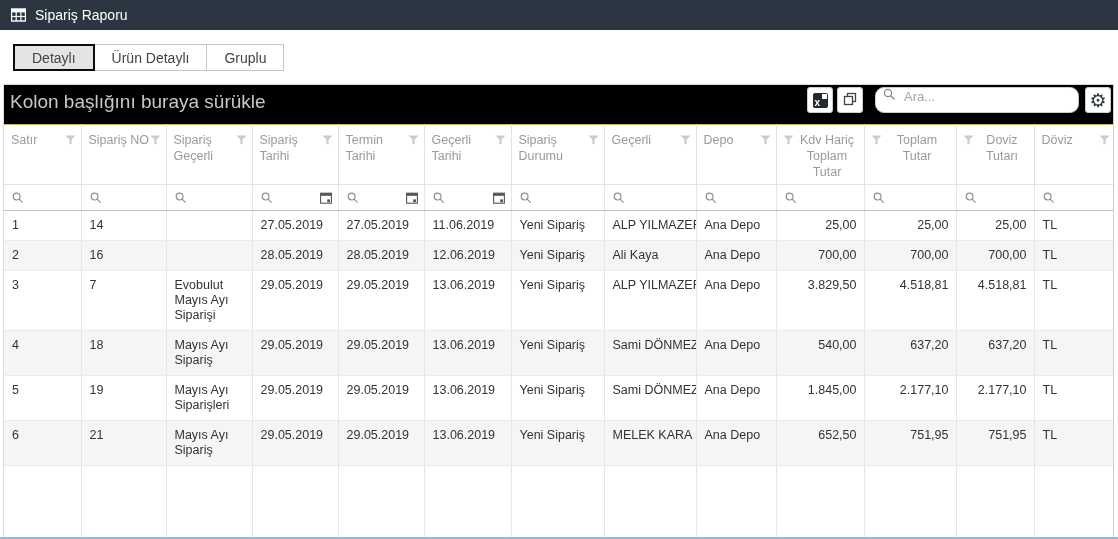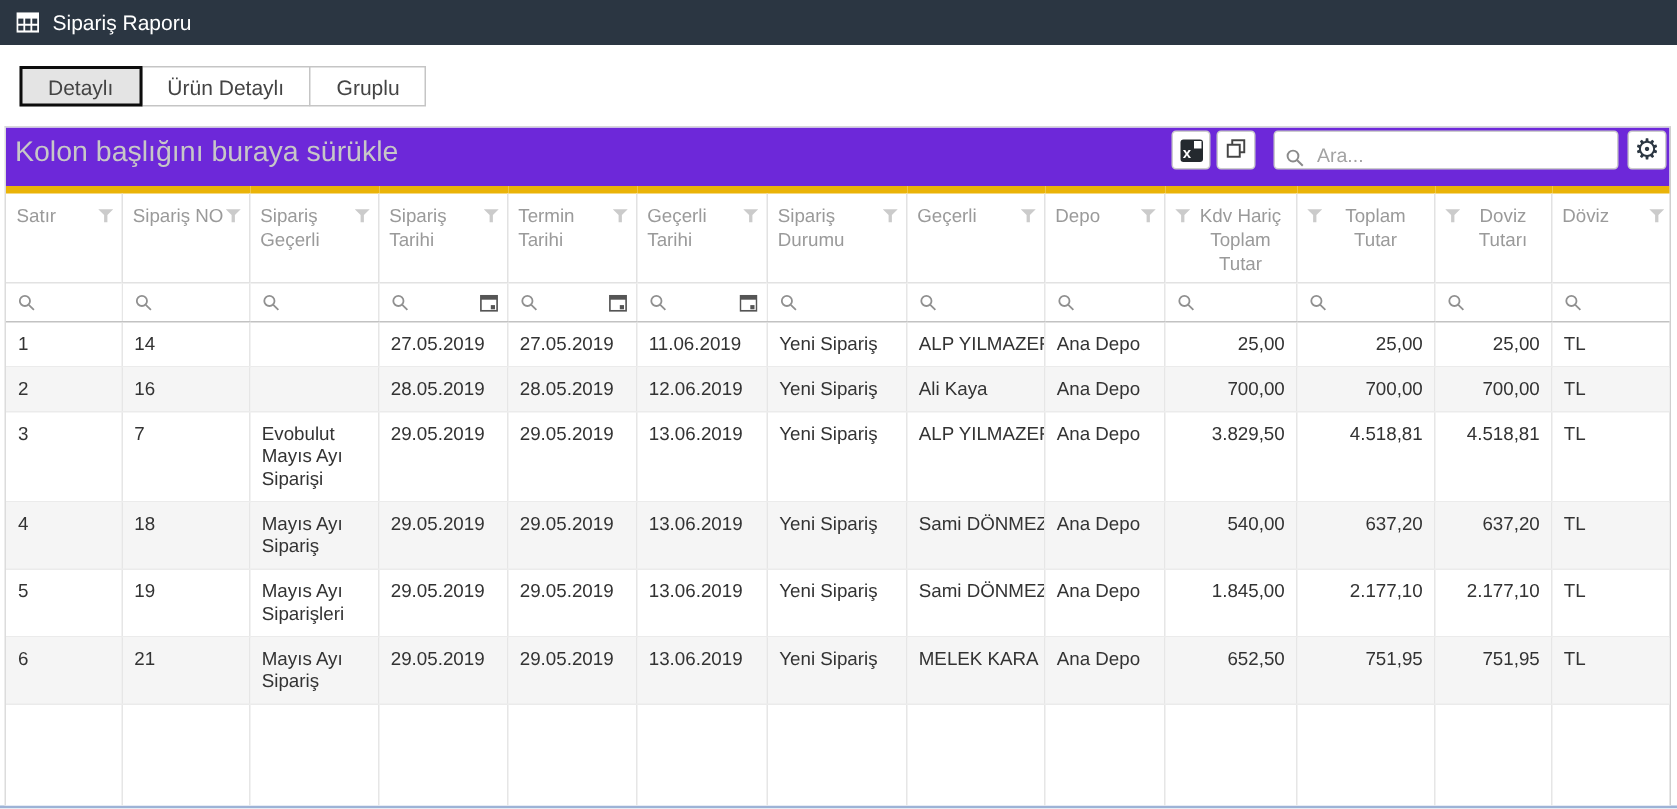--- a/index.html
+++ b/index.html
@@ -20,46 +20,46 @@
   .tabs{position:absolute;top:44px;left:14px;display:flex;z-index:3;}
   .tab{height:27px;box-sizing:border-box;padding:0 17px;display:flex;align-items:center;
        font-size:14px;color:#444;background:#fff;border:1px solid #c5c5c5;margin-left:-1px;
        cursor:pointer;font-family:inherit;}
   .tab.selected{border:2px solid #0c0c0c;background:#e4e4e4;position:relative;z-index:2;}
 
   
   .grid{position:absolute;top:84px;left:3px;width:1111px;bottom:0;box-sizing:border-box;
         border-top:1px solid #d8d8d8;border-left:1px solid #dcdcdc;border-right:1px solid #cfcfcf;
         overflow:hidden;background:#fff;}
-  .group-panel{position:relative;height:39px;background:#6d28d9;}
+  .group-panel{position:relative;height:39px;background:#000000;}
   .group-hint{position:absolute;left:6px;top:6px;font-size:19px;color:#c7c7c7;}
 
   .toolbar{position:absolute;right:2px;top:2px;display:flex;align-items:center;}
   .tbtn{width:26px;height:26px;box-sizing:border-box;border:1px solid #ccc;border-radius:3px;
         background:#fff;display:flex;align-items:center;justify-content:center;padding:0;cursor:pointer;}
   .tbtn + .tbtn{margin-left:4px;}
   .xls{position:relative;width:15px;height:15px;background:#24292e;border-radius:2px;}
   .xls .xchar{position:absolute;left:2px;bottom:-1px;color:#fff;font-size:10px;font-weight:bold;line-height:12px;}
   .xls .corner{position:absolute;right:1px;top:1px;width:5px;height:5px;background:#fff;}
-  .searchbox{width:230px;height:26px;box-sizing:border-box;border:1px solid #ccc;border-radius:3px;
-             background:#fff;display:flex;align-items:flex-end;padding:0 7px;margin-left:12px;}
+  .searchbox{width:204px;height:26px;box-sizing:border-box;border:1px solid #ccc;border-radius:9px;
+             background:#fff;display:flex;align-items:flex-start;padding:0 7px;margin-left:12px;}
   .searchbox svg{flex:0 0 auto;margin-right:6px;}
   .searchbox input{border:none;outline:none;width:100%;font-size:13px;color:#555;
                    font-family:inherit;background:transparent;}
   .searchbox input::placeholder{color:#a3a3a3;opacity:1;}
   .gearbtn{margin-left:6px;font-size:19px;color:#2c3742;line-height:1;}
 
   
   table{border-collapse:collapse;table-layout:fixed;width:1110px;}
   th,td{box-sizing:border-box;overflow:hidden;vertical-align:top;}
   th{border-right:1px solid #e2e2e2;}
   td{border-right:1px solid #e6e6e6;}
   th:last-child,td:last-child{border-right:none;}
 
-  thead th.hdr{height:54px;border-top:5px solid #eab308;color:#9a9a9a;font-weight:normal;
+  thead th.hdr{height:54px;border-top:1px solid #eab308;color:#9a9a9a;font-weight:normal;
         font-size:12.5px;line-height:16px;text-align:left;padding:7px 16px 4px 7px;
         position:relative;cursor:pointer;}
   thead th.hdr.col-right{text-align:center;padding:7px 8px 4px 22px;}
   .funnel{position:absolute;top:10px;right:5px;line-height:0;cursor:pointer;}
   th.filter-left .funnel{left:6px;right:auto;}
 
   tr.filter-row td{height:26px;position:relative;border-top:1px solid #e2e2e2;
                    border-bottom:1px solid #c2c2c2;background:#fff;}
   .mag{position:absolute;left:8px;top:7px;line-height:0;}
   tr.filter-row input{position:absolute;left:24px;top:2px;height:20px;border:none;outline:none;

